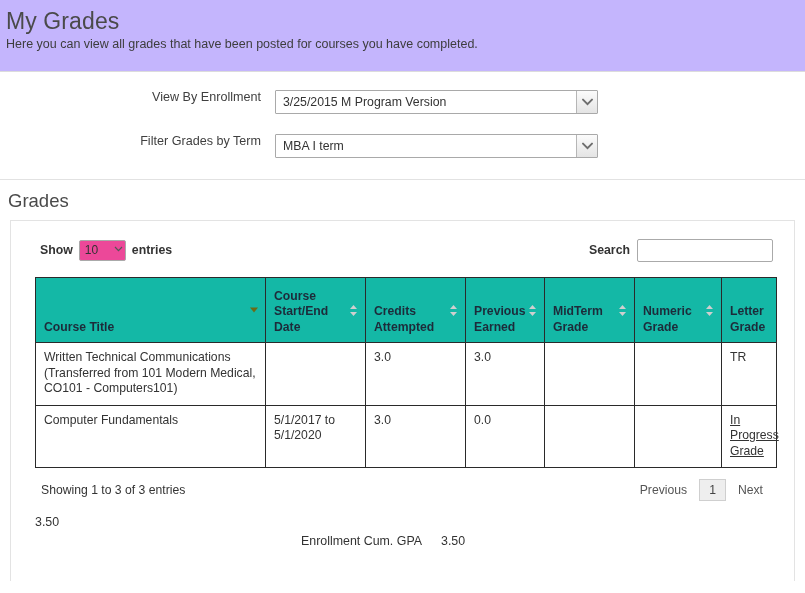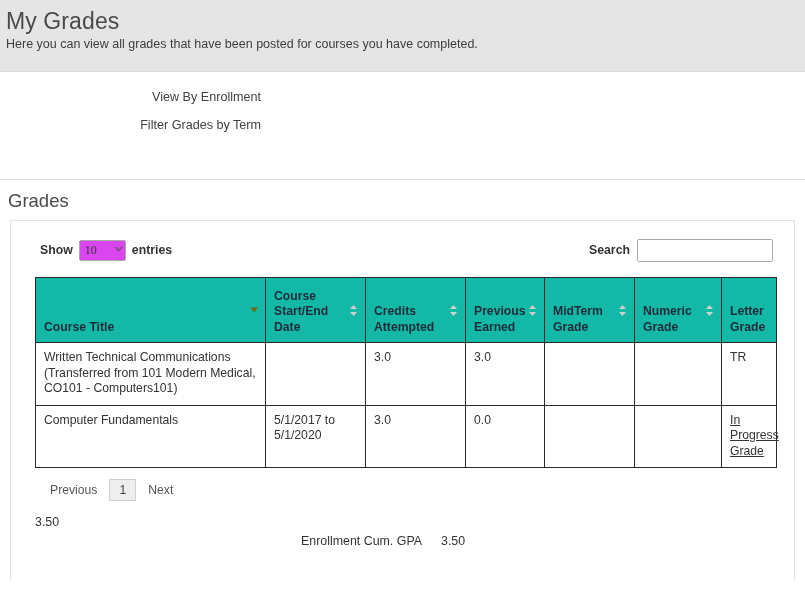--- a/index.html
+++ b/index.html
@@ -7,21 +7,21 @@
     margin: 0; padding: 0;
     width: 805px; height: 593px;
     background: #ffffff;
     font-family: "Liberation Sans", sans-serif;
     color: #333333;
     overflow: hidden;
   }
 
   
   .page-header {
-    background: #e5e5e5;
+    background: #c4b5fd;
     border-bottom: 1px solid #dcdcdc;
     height: 72px;
     padding: 4px 0 0 6px;
   }
   .page-title {
     font-size: 23px;
     font-weight: 400;
     color: #4a4a4a;
     margin: 4px 0 2px 0;
     letter-spacing: 0.1px;
@@ -34,21 +34,21 @@
 
   
   .filters {
     padding: 18px 0 10px 0;
     border-bottom: 1px solid #e2e2e2;
     height: 108px;
   }
   .form-row {
     display: flex;
     align-items: flex-start;
-    margin-bottom: 14px;
+    margin-bottom: 20px;
   }
   .form-label {
     width: 275px;
     text-align: right;
     padding-right: 14px;
     font-size: 12.6px;
     color: #3f3f3f;
     font-weight: 400;
   }
   .select-wrap {
@@ -117,26 +117,26 @@
   }
   .show-entries .len-wrap {
     position: relative;
     margin: 0 6px;
     width: 47px; height: 21px;
   }
   select.len {
     -webkit-appearance: none;
     appearance: none;
     width: 47px; height: 21px;
-    font-family: Liberation Serif, serif;
+    font-family: Liberation Sans, sans-serif;
     font-size: 12px;
     font-weight: normal;
     color: #333;
     padding: 0 16px 0 5px;
-    background: #d946ef;
+    background: #ec4899;
     border: 1px solid #aaaaaa;
     border-radius: 2px;
     outline: none;
   }
   .len-arrow {
     position: absolute;
     top: 0; right: 3px;
     height: 19px;
     display: flex; align-items: center;
     pointer-events: none;
@@ -256,24 +256,40 @@
 
 <div class="page-header">
   <h1 class="page-title">My Grades</h1>
   <p class="page-subtitle">Here you can view all grades that have been posted for courses you have completed.</p>
 </div>
 
 <div class="filters">
 
   <div class="form-row">
     <div class="form-label">View By Enrollment</div>
+    <div class="select-wrap">
+      <select class="styled" id="sel-enrollment"><option value="3/25/2015 M Program Version">3/25/2015 M Program Version</option></select>
+      <span class="select-arrow">
+        <svg width="11" height="8" viewBox="0 0 11 8">
+            <path d="M1 1.6 L5.5 6.2 L10 1.6" stroke="#6d6d6d" stroke-width="1.9" fill="none" stroke-linecap="round"></path>
+          </svg>
+      </span>
+    </div>
   </div>
 
   <div class="form-row">
     <div class="form-label">Filter Grades by Term</div>
+    <div class="select-wrap">
+      <select class="styled" id="sel-term"><option value="MBA I term">MBA I term</option></select>
+      <span class="select-arrow">
+        <svg width="11" height="8" viewBox="0 0 11 8">
+            <path d="M1 1.6 L5.5 6.2 L10 1.6" stroke="#6d6d6d" stroke-width="1.9" fill="none" stroke-linecap="round"></path>
+          </svg>
+      </span>
+    </div>
   </div>
 
 </div>
 
 <h2 class="section-title">Grades</h2>
 
 <div class="panel">
 
   <div class="table-controls">
     <div class="show-entries">
@@ -360,20 +376,21 @@
           <td>3.0</td>
           <td>0.0</td>
           <td></td>
           <td></td>
           <td><span class="cell-link">In Progress Grade</span></td>
         </tr>
       </tbody>
   </table>
 
   <div class="table-footer">
+    <div class="info-text">Showing 1 to 3 of 3 entries</div>
     <div class="paginate">
       <span class="page-btn">Previous</span>
       <span class="page-btn current">1</span>
       <span class="page-btn">Next</span>
     </div>
   </div>
 
   <div class="gpa-block" id="gpa-block">
       <div class="gpa-row">
         <div class="gpa-value">3.50</div>

